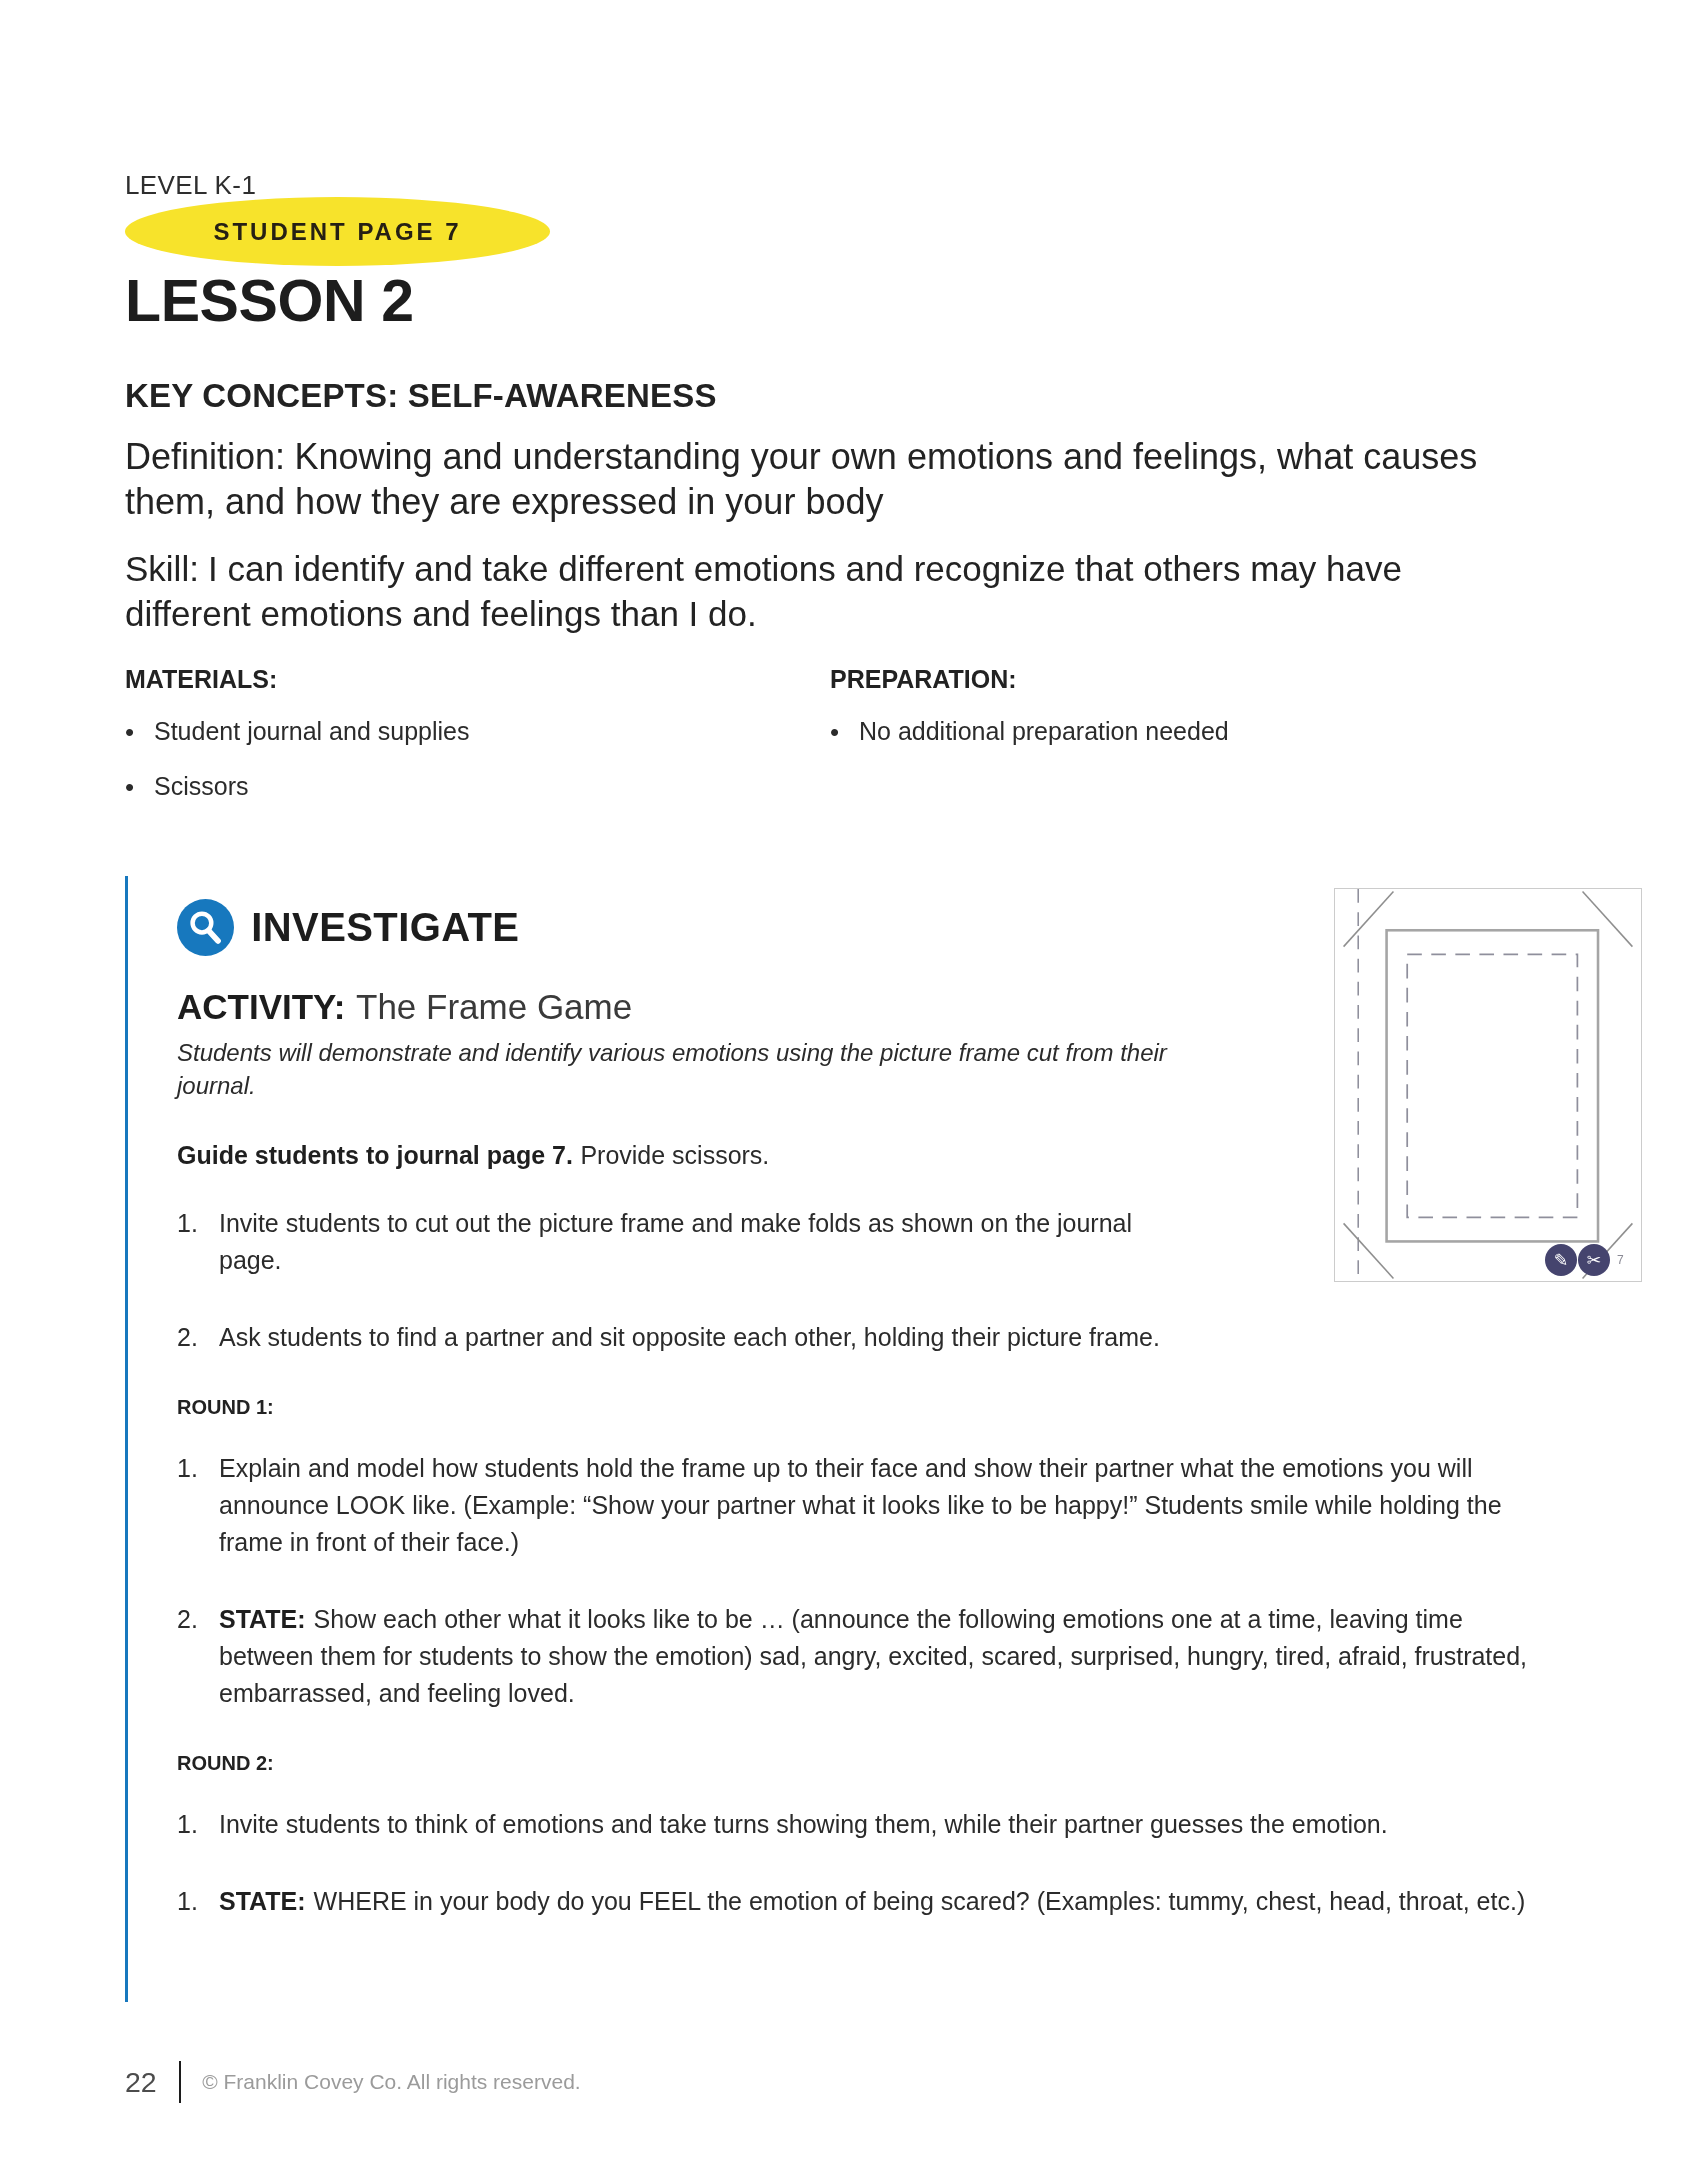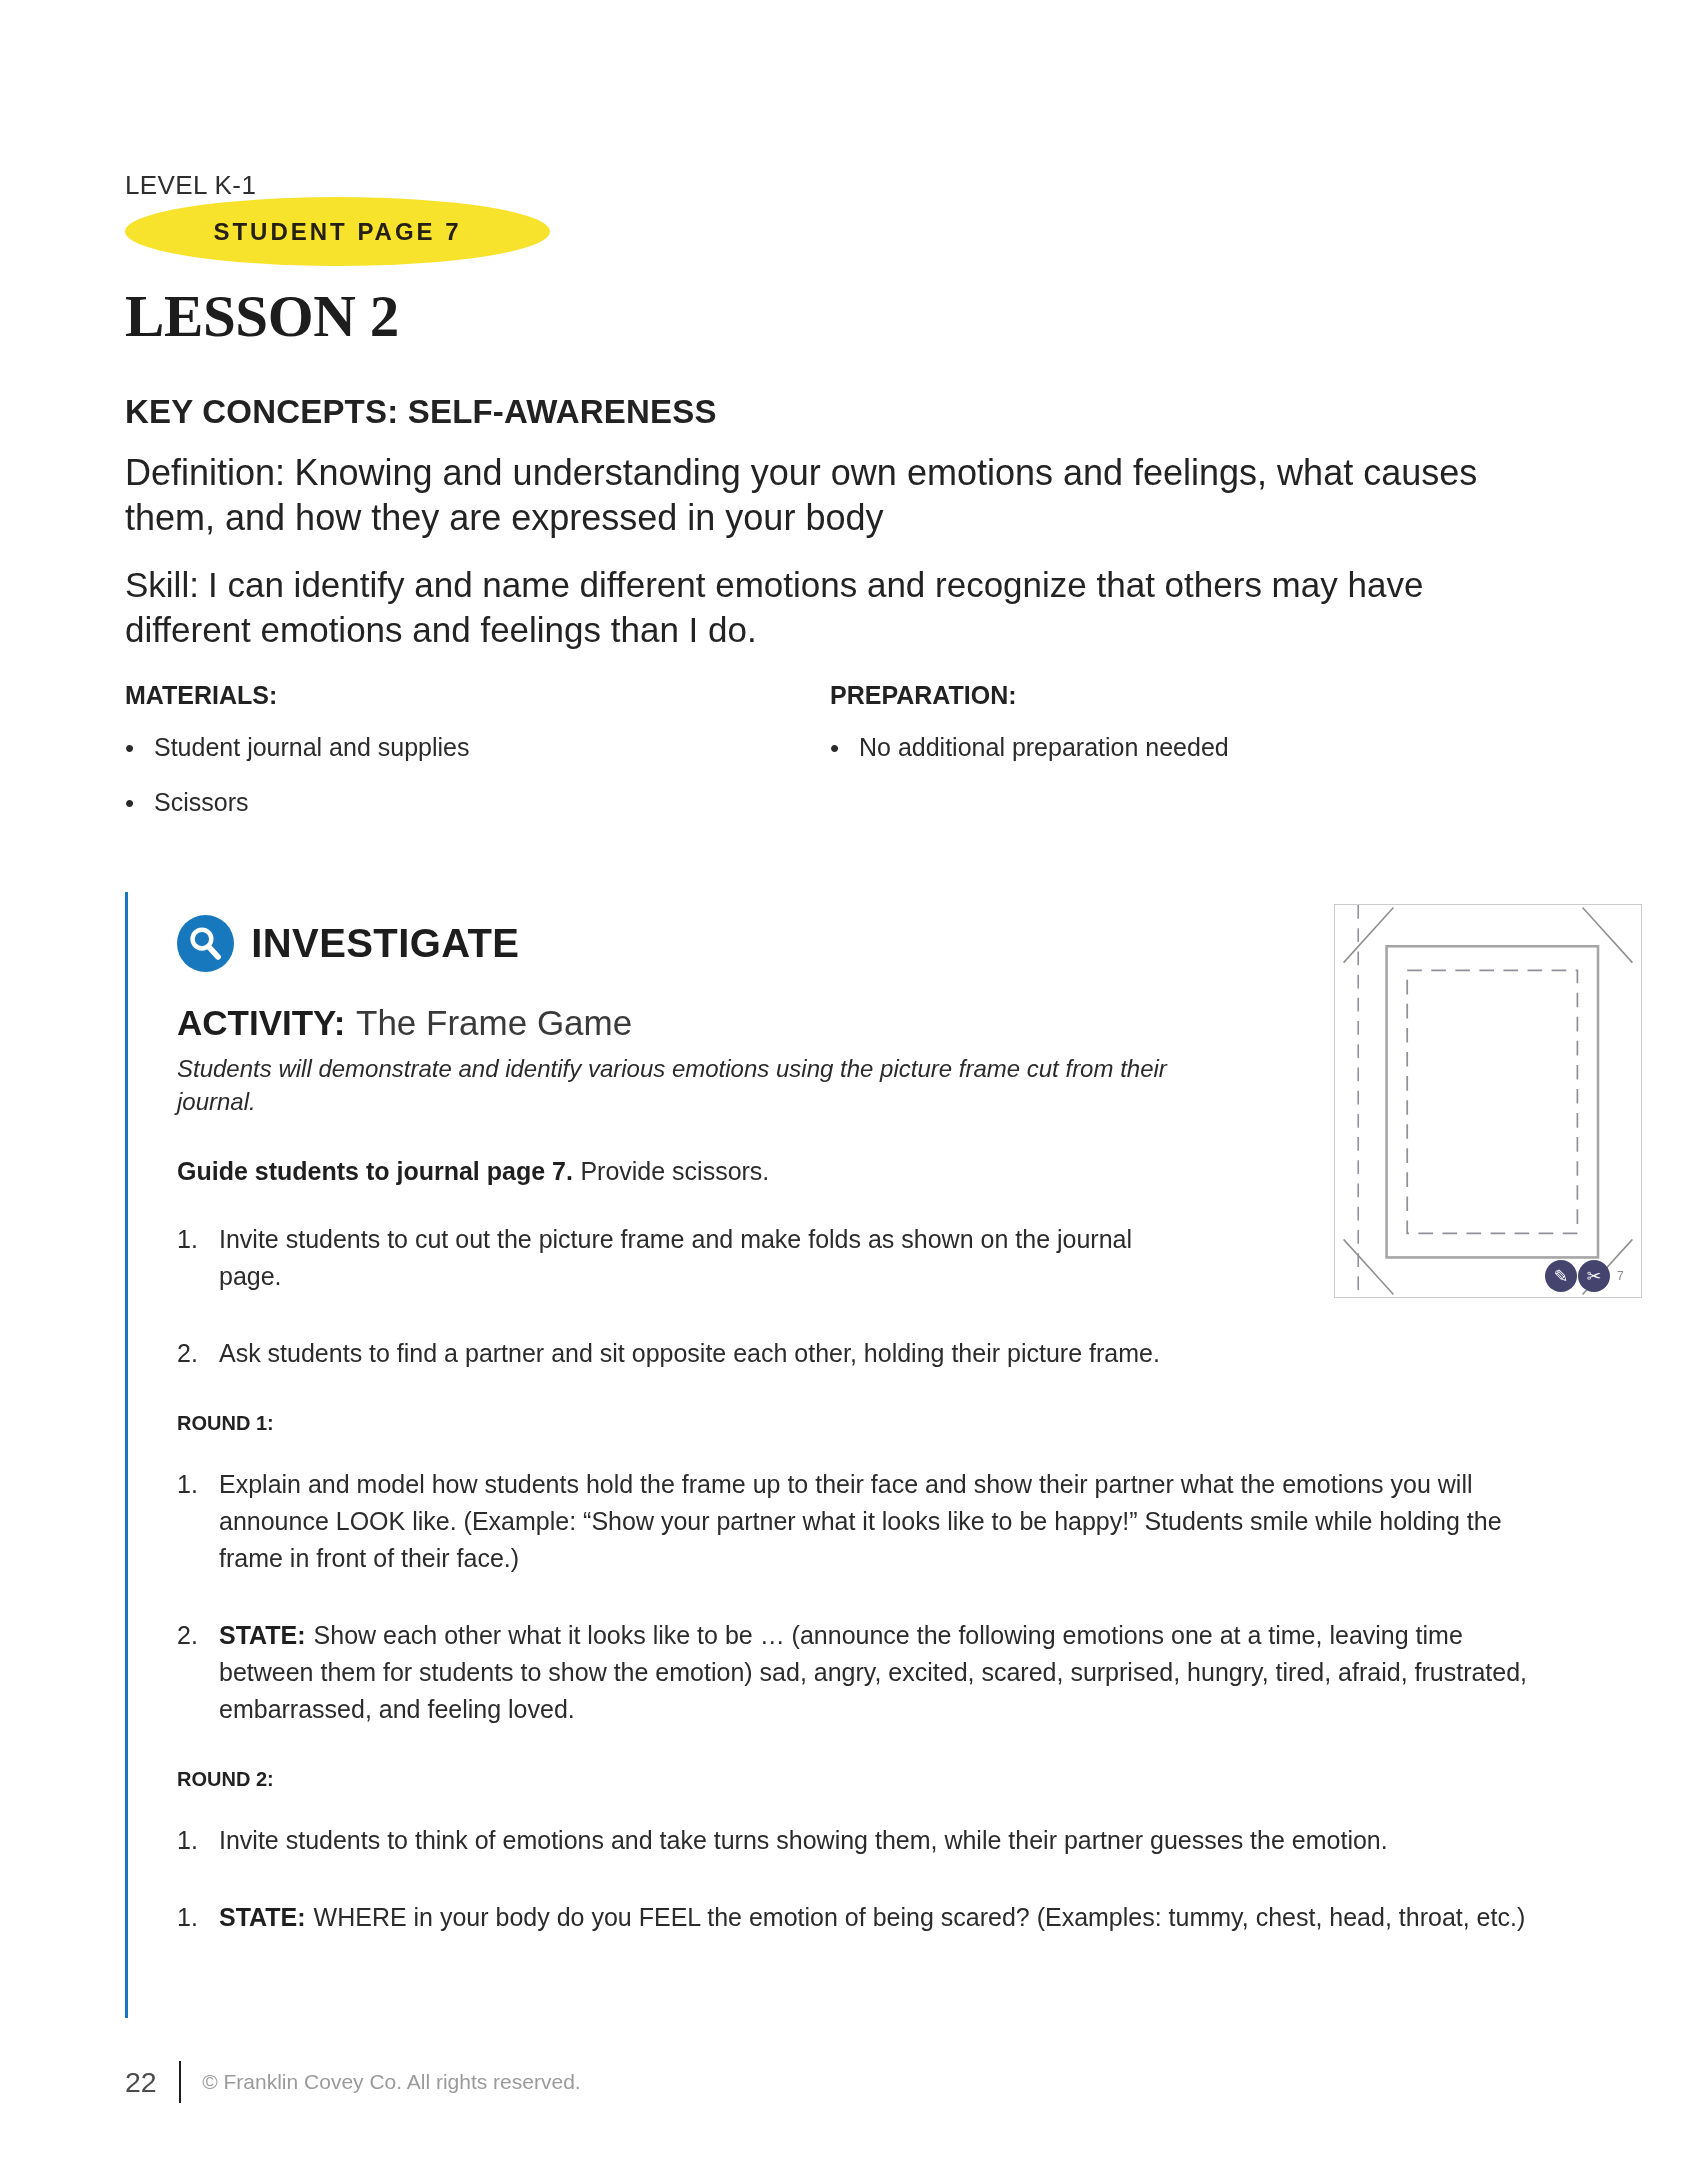--- a/index.html
+++ b/index.html
@@ -24,21 +24,21 @@
   .student-badge {
     width: 425px; height: 69px;
     background: var(--badge-yellow, #F7E32B);
     border-radius: 50%;
     display: flex; align-items: center; justify-content: center;
     font-size: 24px; font-weight: bold; letter-spacing: 3px; color: #262014;
     margin-top: -3.5px;
   }
   .lesson-title {
     font-size: 59px; font-weight: 800; letter-spacing: -0.4px;
-    color: #1d1d1d; margin-top: 16px; font-family: Liberation Serif, serif;
+    color: #1d1d1d; margin-top: 1px;
   }
   .key-concepts { font-size: 33px; font-weight: bold; color: #222; margin-top: 42px; letter-spacing: 0.2px; }
 
   .def-para { font-size: 36px; line-height: 1.26; max-width: 1362px; margin-top: 19px; color: #232323; }
   .skill-para { font-size: 35px; line-height: 1.28; max-width: 1384px; margin-top: 22.5px; color: #232323; }
   .def-lead { margin-right: 0.26em; }
 
   
   .cols { display: flex; margin-top: 28px; }
   .col-materials { width: 705px; }
@@ -113,21 +113,21 @@
     <div class="level-label">LEVEL K-1</div>
     <div class="student-badge">STUDENT PAGE 7</div>
   </div>
 
   <h1 class="lesson-title">LESSON 2</h1>
 
   <div class="key-concepts">KEY CONCEPTS: SELF-AWARENESS</div>
 
   <p class="def-para"><span class="def-lead">Definition:</span><span>Knowing and understanding your own emotions and feelings, what causes them, and how they are expressed in your body</span></p>
 
-  <p class="skill-para"><span class="def-lead">Skill:</span><span>I can identify and name different emotions and recognize that others may have different emotions and feelings than I do.</span></p>
+  <p class="skill-para"><span class="def-lead">Skill:</span><span>I can identify and take different emotions and recognize that others may have different emotions and feelings than I do.</span></p>
 
   <div class="cols">
     <div class="col-materials">
       <div class="col-heading">MATERIALS:</div>
       <div class="bullet-list">
         <div class="bullet-item">
             <span class="bullet-dot"></span>
             <span>Student journal and supplies</span>
           </div>
         <div class="bullet-item">

